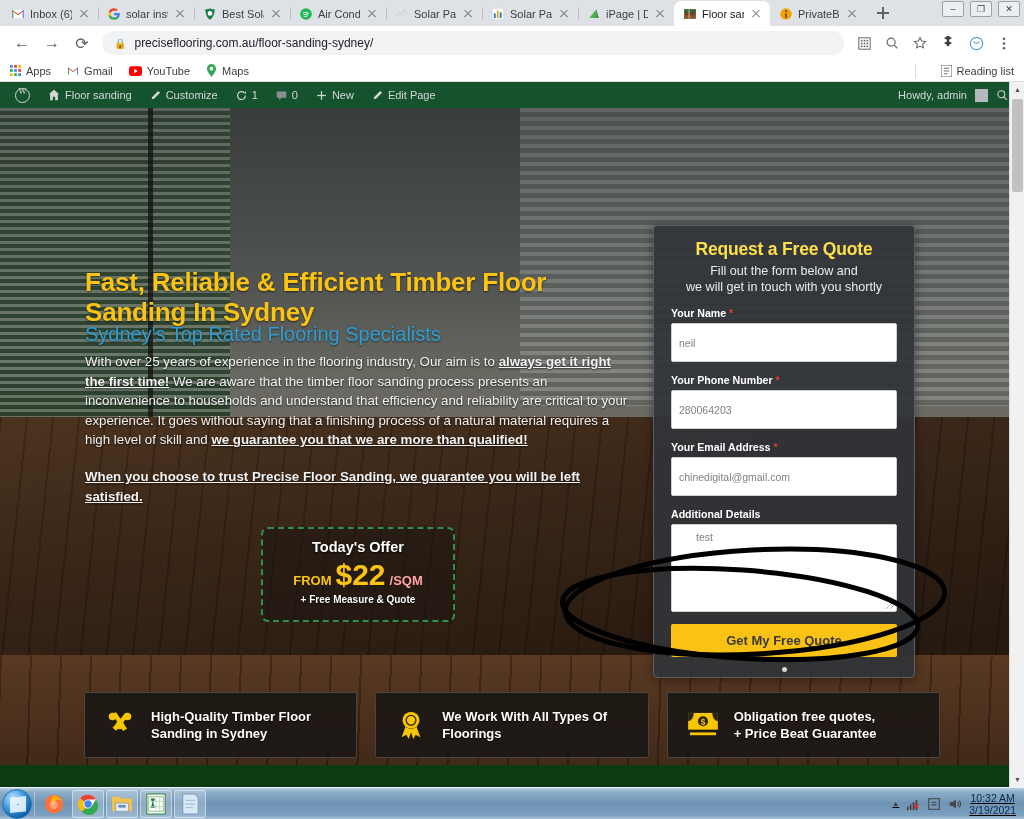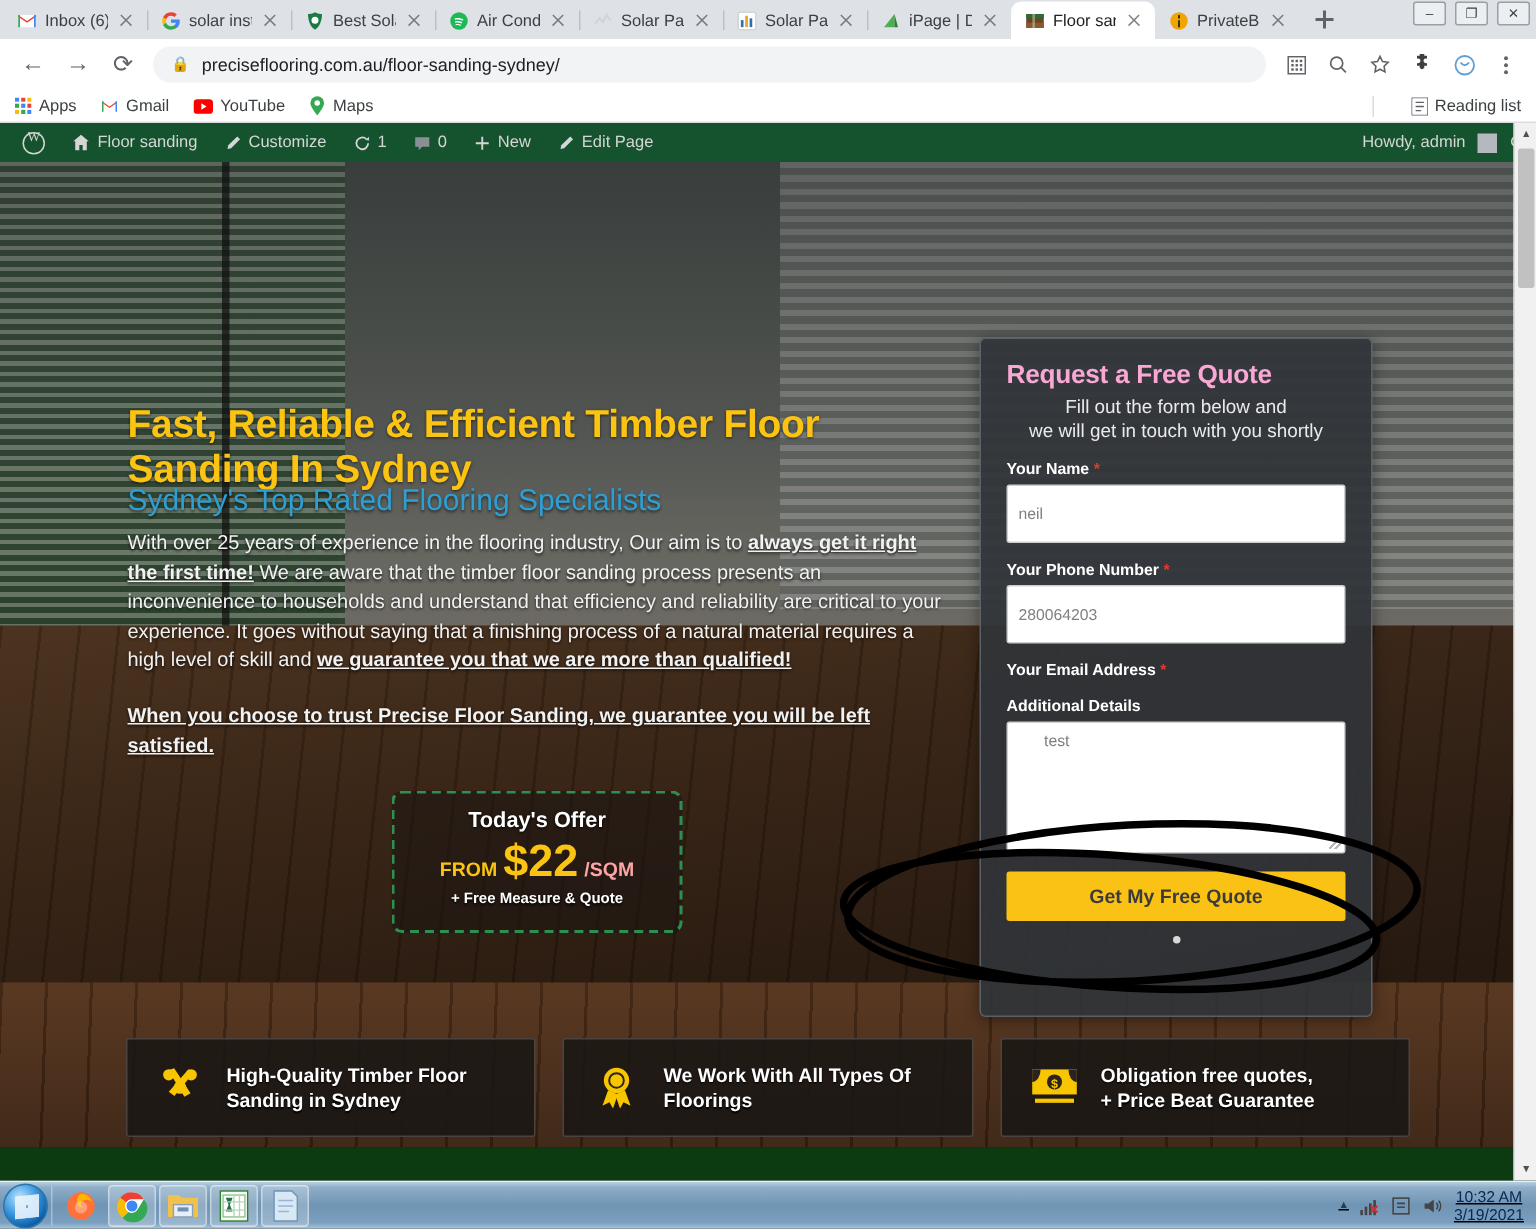--- a/index.html
+++ b/index.html
@@ -97,21 +97,21 @@
   .viewport {
     position: relative; width: 1024px; height: 705px; overflow: hidden; background: #1a1a1a;
   }
 
   
   .wpbar {
     height: 26px; background: #14532d; display: flex; align-items: center;
     padding: 0 6px; color: #d6d6d6; font-size: 11px; gap: 0; position: relative; z-index: 20;
   }
   .wpitem { display: flex; align-items: center; gap: 5px; padding: 0 9px; height: 26px; }
-  .wpbar .right { position: absolute; right: 6px; display: flex; align-items: center; gap: 8px; }
+  .wpbar .right { position: absolute; right: 16px; display: flex; align-items: center; gap: 8px; }
   .wp-avatar { width: 13px; height: 13px; background: #b4b9be; display: inline-block; }
   .wp-logo {
     width: 15px; height: 15px; border-radius: 50%; border: 1.5px solid #d6d6d6;
     display: inline-block; position: relative;
   }
   .wp-logo::after {
     content: "W"; position: absolute; left: 0; top: -2.5px; width: 100%;
     text-align: center; font-size: 9px; color: #d6d6d6; font-family: "Liberation Serif", serif;
   }
 
@@ -192,21 +192,21 @@
   .offer .t3 { margin-top: 4px; font-size: 10px; font-weight: 700; text-shadow: 0 1px 2px #000; }
 
   
   .formcard {
     position: absolute; left: 653px; top: 143px; width: 262px; height: 453px;
     background: rgba(48,52,56,.93); border: 1px solid #5a6066; border-radius: 4px;
     padding: 13px 17px 0 17px; z-index: 6;
     box-shadow: 0 2px 10px rgba(0,0,0,.4);
   }
   .form-title {
-    text-align: left; color: #f9a8d4; font-size: 17.5px; font-weight: 800;
+    text-align: center; color: #fde047; font-size: 17.5px; font-weight: 800;
     letter-spacing: -.2px;
   }
   .form-sub {
     text-align: center; color: #eaeaea; font-size: 12.6px; line-height: 15.5px; margin-top: 4px;
   }
   .flabel {
     color: #fff; font-size: 10.6px; font-weight: 700; margin-top: 12px; margin-bottom: 4px;
   }
   .flabel .req { color: #e23b2e; font-weight: 700; }
   .finput {
@@ -615,20 +615,21 @@
       <div class="flabel">
         <span>Your Phone Number</span>
         <span class="req">*</span>
       </div>
       <div class="finput">280064203</div>
 
       <div class="flabel">
         <span>Your Email Address</span>
         <span class="req">*</span>
       </div>
+      <div class="finput">chinedigital@gmail.com</div>
 
       <div class="flabel">Additional Details</div>
       <div class="ftextarea">test</div>
 
       <div class="fsubmit">Get My Free Quote</div>
       <div class="fdot"></div>
     </div>
 
     <div class="features">
       <div class="feat">

